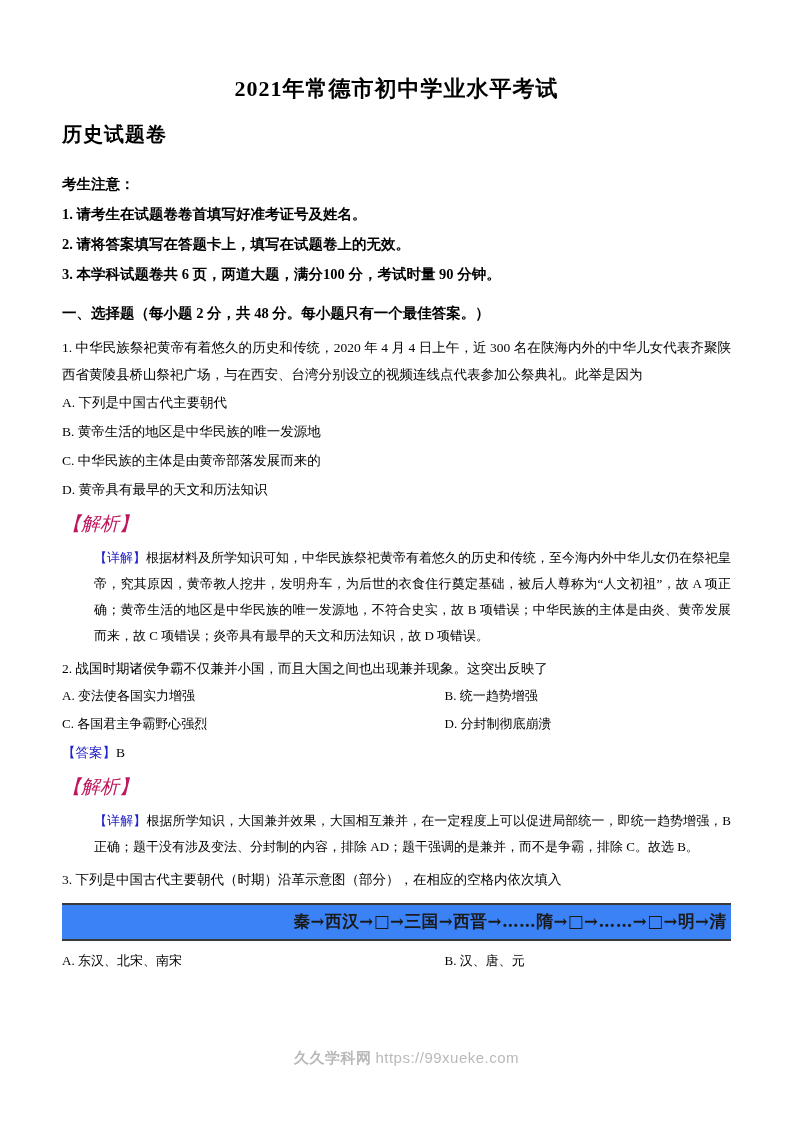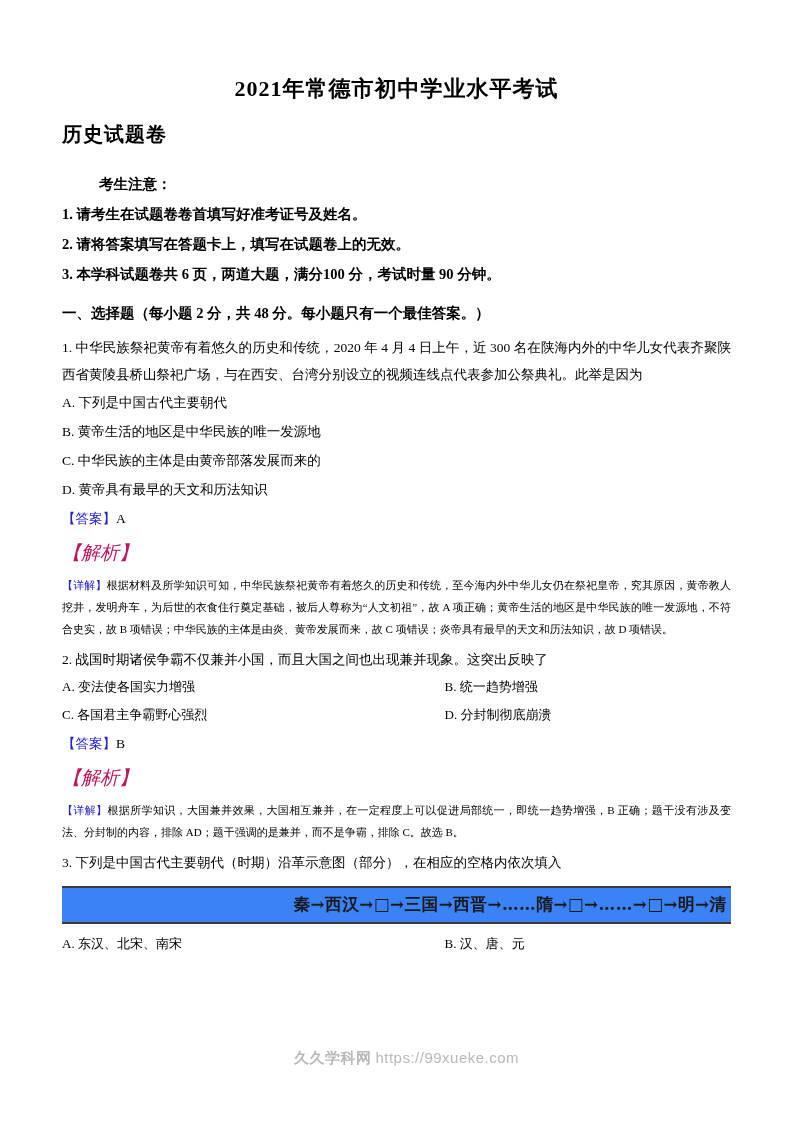--- a/index.html
+++ b/index.html
@@ -36,21 +36,20 @@
     font-weight: bold;
     letter-spacing: 1px;
     margin: 14px 0 0 0;
     line-height: 1.5;
   }
   .notice-head {
     font-size: 14.5px;
     font-weight: bold;
     margin-top: 22px;
     line-height: 1.9;
-    margin-left: 37px;
   }
   .notice-item {
     font-size: 14.5px;
     font-weight: bold;
     line-height: 2.1;
   }
   .section-head {
     font-size: 14.5px;
     font-weight: bold;
     margin-top: 8px;
@@ -86,23 +85,24 @@
   .ans-line .ans-val {
     color: #000000;
   }
   .exp-label {
     font-size: 19px;
     line-height: 2.15;
     color: #be185d;
     font-style: italic;
   }
   .detail {
-    font-size: 11px;
+    font-size: 13px;
     line-height: 2.0;
     text-align: justify;
+    margin-left: 32px;
   }
   .detail .tag {
     color: #2222cc;
   }
   .figure-box {
     margin: 10px 0 6px 0;
     border-top: 2px solid #3a3a3a;
     border-bottom: 2px solid #3a3a3a;
     background: #3b82f6;
     height: 34px;
@@ -152,21 +152,20 @@
   <div class="notice-item">3. 本学科试题卷共 6 页，两道大题，满分100 分，考试时量 90 分钟。</div>
 
   <div class="section-head">一、选择题（每小题 2 分，共 48 分。每小题只有一个最佳答案。）</div>
 
   <div>
     <div class="q-stem">1.  中华民族祭祀黄帝有着悠久的历史和传统，2020 年 4 月 4 日上午，近 300 名在陕海内外的中华儿女代表齐聚陕西省黄陵县桥山祭祀广场，与在西安、台湾分别设立的视频连线点代表参加公祭典礼。此举是因为</div>
     <div class="opt">A.  下列是中国古代主要朝代</div>
     <div class="opt">B.  黄帝生活的地区是中华民族的唯一发源地</div>
     <div class="opt">C.  中华民族的主体是由黄帝部落发展而来的</div>
     <div class="opt">D.  黄帝具有最早的天文和历法知识</div>
-    <div class="ans-line"><span>【答案】</span><span class="ans-val">A</span></div>
     <div class="exp-label">【解析】</div>
     <div class="detail"><span class="tag">【详解】</span><span>根据材料及所学知识可知，中华民族祭祀黄帝有着悠久的历史和传统，至今海内外中华儿女仍在祭祀皇帝，究其原因，黄帝教人挖井，发明舟车，为后世的衣食住行奠定基础，被后人尊称为“人文初祖”，故 A 项正确；黄帝生活的地区是中华民族的唯一发源地，不符合史实，故 B 项错误；中华民族的主体是由炎、黄帝发展而来，故 C 项错误；炎帝具有最早的天文和历法知识，故 D 项错误。</span></div>
   </div>
 
   <div>
     <div class="q-stem">2.  战国时期诸侯争霸不仅兼并小国，而且大国之间也出现兼并现象。这突出反映了</div>
     <div class="opt-row">
       <div class="opt-col">A.  变法使各国实力增强</div>
       <div class="opt-col second">B.  统一趋势增强</div>
     </div>

